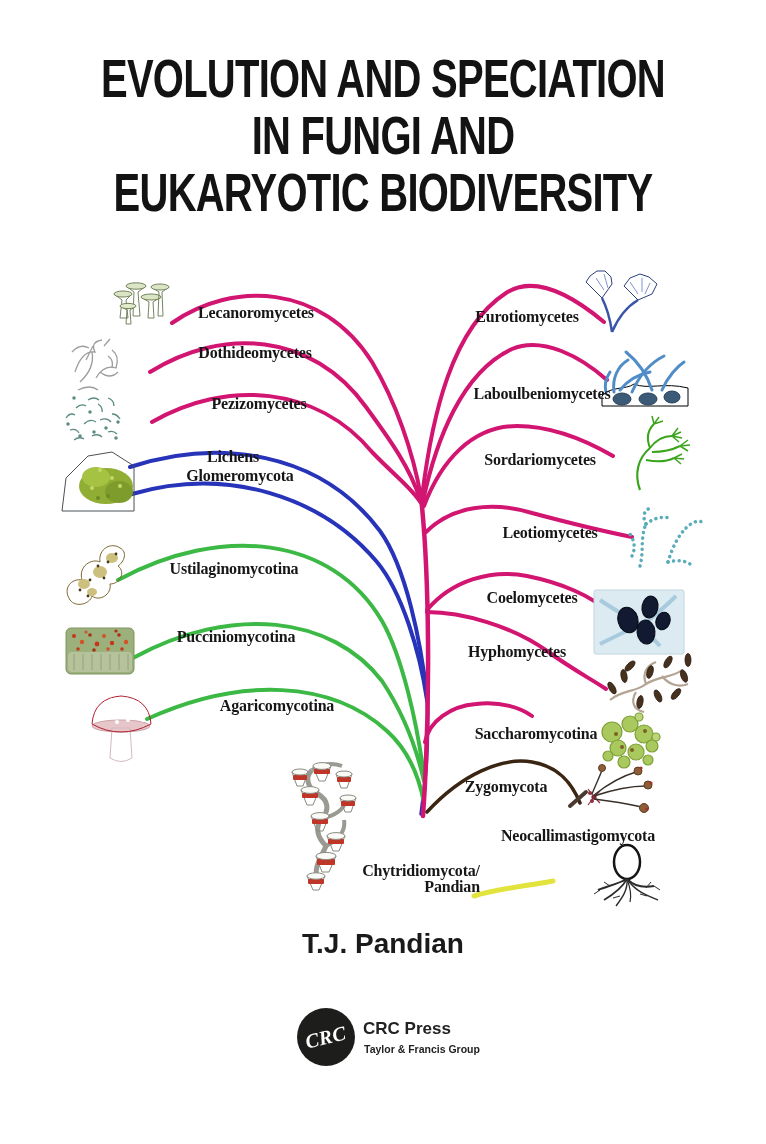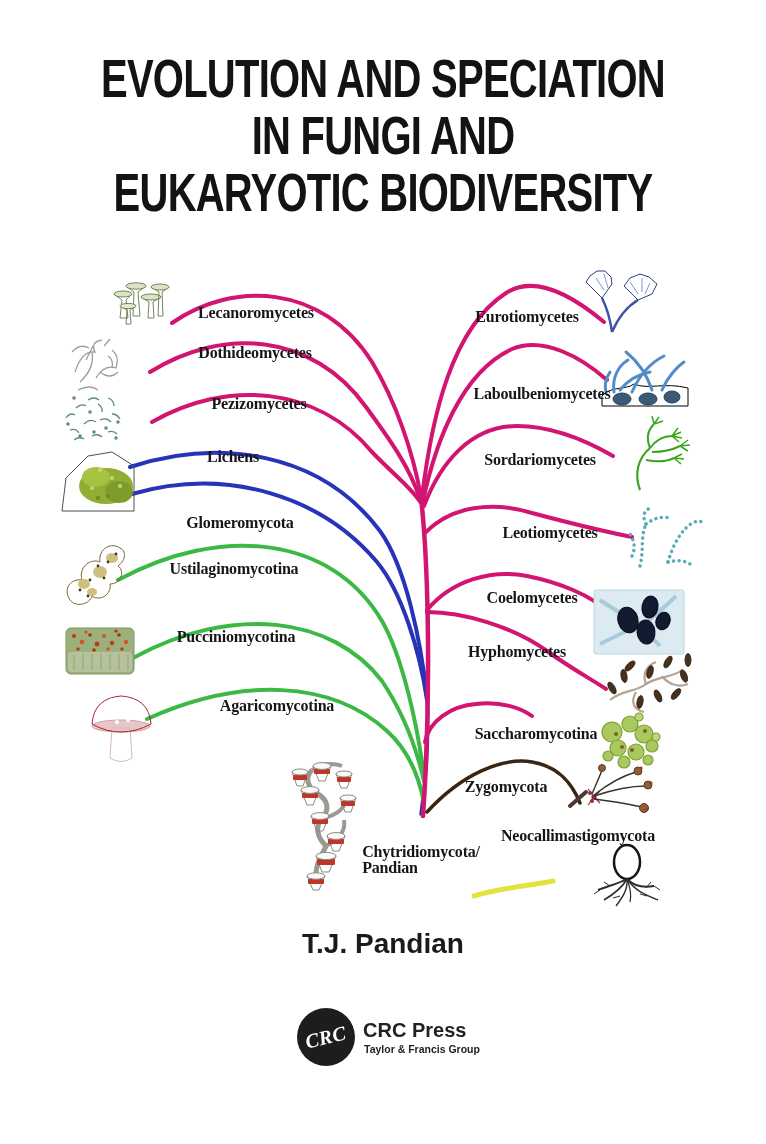--- a/index.html
+++ b/index.html
@@ -10,32 +10,32 @@
          font-family:"Liberation Sans",sans-serif;font-weight:bold;color:#131313;
          font-size:54px;line-height:57px;letter-spacing:-1px;
          transform:scaleX(0.74);transform-origin:50% 0;}
   
   .art{position:absolute;left:0;top:0;}
   .art path,.art line{fill:none;}
   
   .taxon{position:absolute;transform:translate(-50%,-50%);white-space:nowrap;
          font-family:"Liberation Serif",serif;font-weight:bold;
          font-size:16px;letter-spacing:-0.2px;color:#161616;}
-  .taxon-2line{text-align:left;line-height:16px;}
+  .taxon-2line{text-align:right;line-height:16px;margin-top:19px;}
   
   .author{position:absolute;left:0;right:0;top:928px;text-align:center;
           font-family:"Liberation Sans",sans-serif;font-weight:bold;
           font-size:28px;color:#1a1a1a;}
   
   .crc-circle{position:absolute;left:297px;top:1008px;width:58px;height:58px;border-radius:50%;
               background:#1d1d1b;display:flex;align-items:center;justify-content:center;}
   .crc-circle span{color:#fff;font-family:"Liberation Serif",serif;font-weight:bold;font-style:italic;
                    font-size:20px;letter-spacing:0.5px;transform:rotate(-14deg);}
   .crc-name{position:absolute;left:363px;top:1019px;font-family:"Liberation Sans",sans-serif;
-            font-weight:bold;font-size:20px;color:#222;}
+            font-weight:bold;font-size:17px;color:#222;}
   .crc-group{position:absolute;left:364px;top:1043px;font-family:"Liberation Sans",sans-serif;
              font-weight:bold;font-size:10.5px;color:#222;}
   .imprint{position:absolute;left:0;right:0;top:1074px;text-align:center;
            font-family:"Liberation Sans",sans-serif;font-weight:bold;
            font-size:12.5px;letter-spacing:1.6px;color:#222;}
 </style>
 </head>
 <body>
 
 <div class="cover">
@@ -353,21 +353,21 @@
         <path d="M627,879 C630,887 632,894 630,902" stroke-width="1.2"></path>
         <path d="M610,886 L604,882 M646,888 L651,882 M620,896 L613,898 M640,894 L647,896 M600,890 L594,894 M654,886 L660,890" stroke-width="1"></path>
       </g>
     </g>
   </svg>
 
   <div class="taxon" style="left:256px;top:313px">Lecanoromycetes</div>
   <div class="taxon" style="left:255px;top:353px">Dothideomycetes</div>
   <div class="taxon" style="left:259px;top:404px">Pezizomycetes</div>
   <div class="taxon" style="left:233px;top:457px">Lichens</div>
-  <div class="taxon" style="left:240px;top:523px">Glomeromycota</div>
+  <div class="taxon" style="left:240px;top:476px">Glomeromycota</div>
   <div class="taxon" style="left:234px;top:569px">Ustilaginomycotina</div>
   <div class="taxon" style="left:236px;top:637px">Pucciniomycotina</div>
   <div class="taxon" style="left:277px;top:706px">Agaricomycotina</div>
   <div class="taxon" style="left:527px;top:317px">Eurotiomycetes</div>
   <div class="taxon" style="left:542px;top:394px">Laboulbeniomycetes</div>
   <div class="taxon" style="left:540px;top:460px">Sordariomycetes</div>
   <div class="taxon" style="left:550px;top:533px">Leotiomycetes</div>
   <div class="taxon" style="left:532px;top:598px">Coelomycetes</div>
   <div class="taxon" style="left:517px;top:652px">Hyphomycetes</div>
   <div class="taxon" style="left:536px;top:734px">Saccharomycotina</div>

